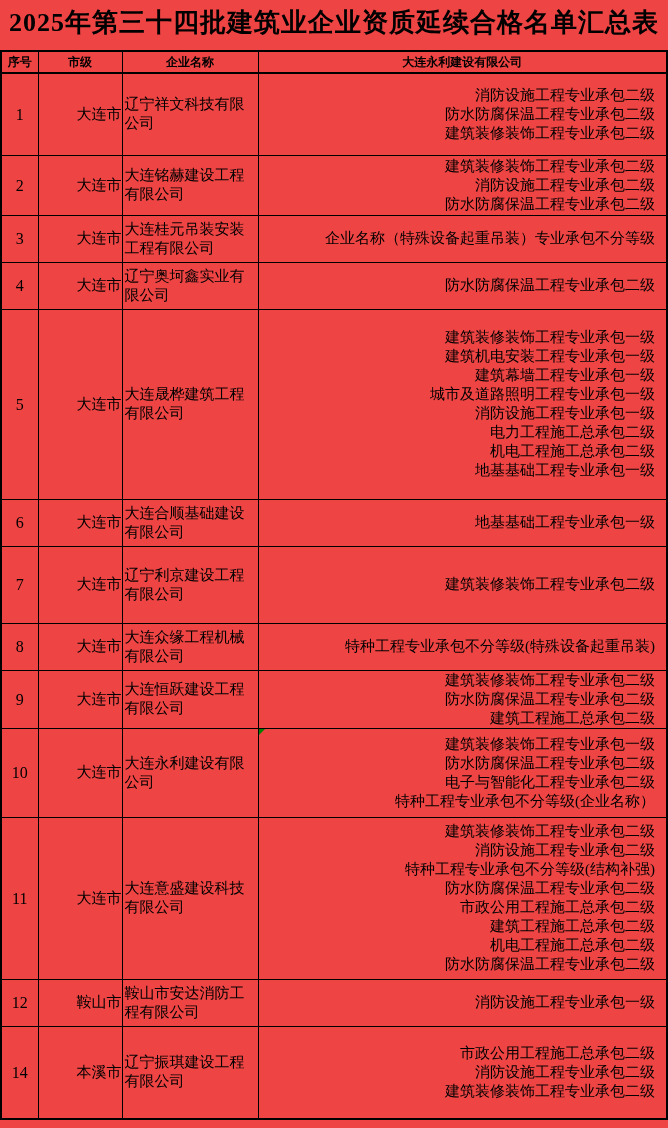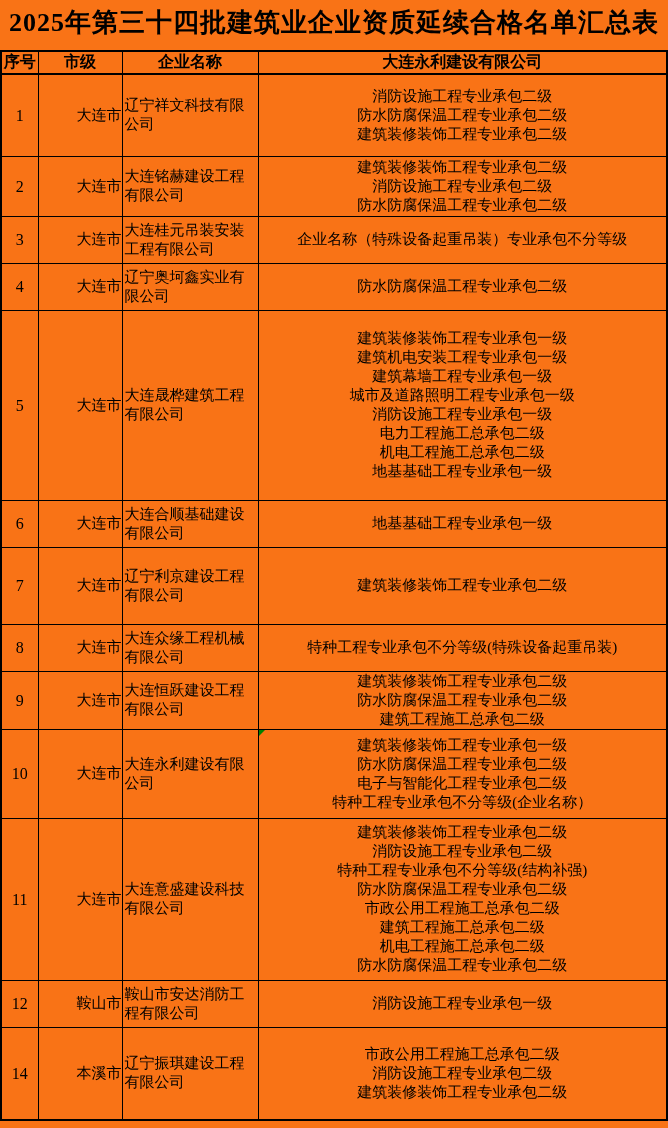--- a/index.html
+++ b/index.html
@@ -3,21 +3,21 @@
 <meta charset="utf-8">
 <style>
   html, body {
     margin: 0;
     padding: 0;
     background: #ffffff;
   }
   .page {
     width: 668px;
     height: 1128px;
-    background: #f97316;
+    background: #ef4444;
     color: #000000;
     font-family: "Liberation Serif", serif;
     overflow: hidden;
     position: relative;
     box-sizing: border-box;
   }
   .doc-title {
     height: 50px;
     line-height: 46px;
     text-align: center;
@@ -33,21 +33,21 @@
     border: 2px solid #000000;
   }
   .qual-table col.c-no      { width: 37px;  }
   .qual-table col.c-city    { width: 84px;  }
   .qual-table col.c-company { width: 136px; }
   .qual-table col.c-quals   { width: 409px; }
   .qual-table th {
     border: 1px solid #000000;
     border-top: 2px solid #000000;
     border-bottom: 2px solid #000000;
-    font-size: 16px;
+    font-size: 12px;
     font-weight: bold;
     height: 20px;
     padding: 0;
     text-align: center;
     vertical-align: middle;
     margin-left: 44px;
   }
   .qual-table td {
     border: 1px solid #000000;
     padding: 0;
@@ -62,21 +62,21 @@
   }
   td.cell-city {
     text-align: right;
   }
   td.cell-company {
     text-align: left;
     padding: 4px 2px;
     word-break: break-all;
   }
   td.cell-quals {
-    text-align: center;
+    text-align: right;
     padding: 0 11px;
     position: relative;
   }
   .qual-line {
     white-space: nowrap;
   }
   .corner-flag {
     position: absolute;
     top: 0;
     left: 0;

